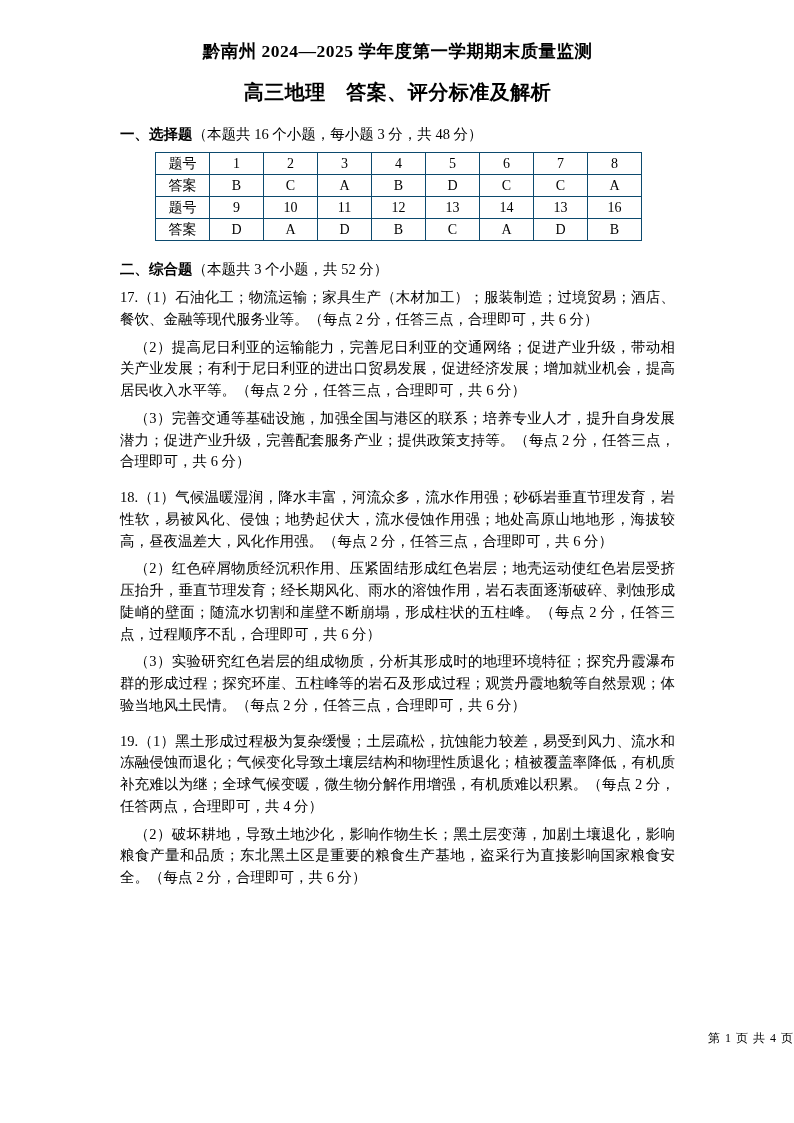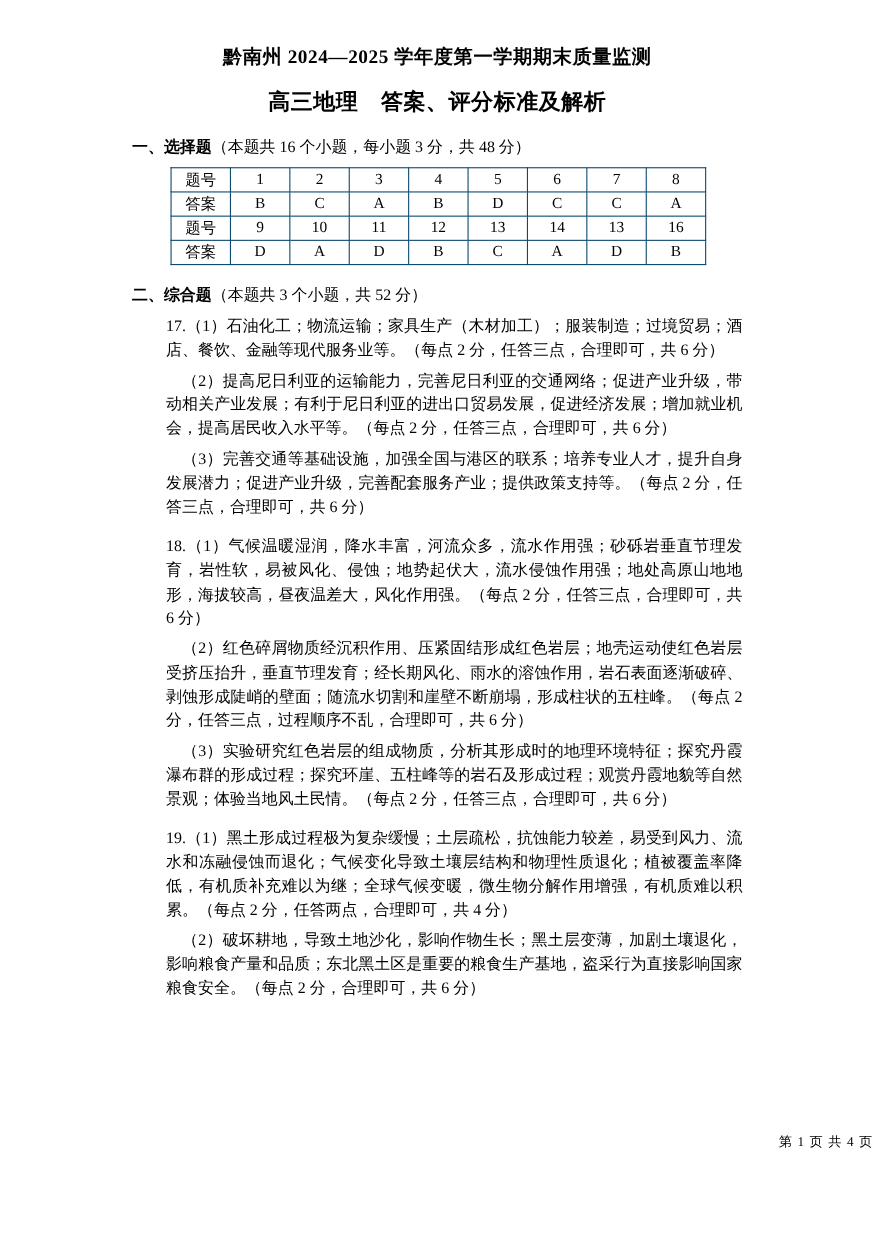--- a/index.html
+++ b/index.html
@@ -45,21 +45,21 @@
     margin: 4px 0 14px 35px;
     font-size: 14px;
   }
   table.answers td {
     border: 1px solid #0c4a6e;
     text-align: center;
     height: 22px;
     padding: 0;
     font-family: "Liberation Serif", "DejaVu Serif", serif;
   }
-  .qblock { margin-bottom: 14px; margin-left: 31px; }
+  .qblock { margin-bottom: 14px; }
   .para {
     font-size: 14.5px;
     line-height: 1.5;
     text-align: justify;
   }
   .para + .para { margin-top: 6px; }
   .para.indent { text-indent: 1em; }
   .footer {
     position: absolute;
     bottom: 76px;

